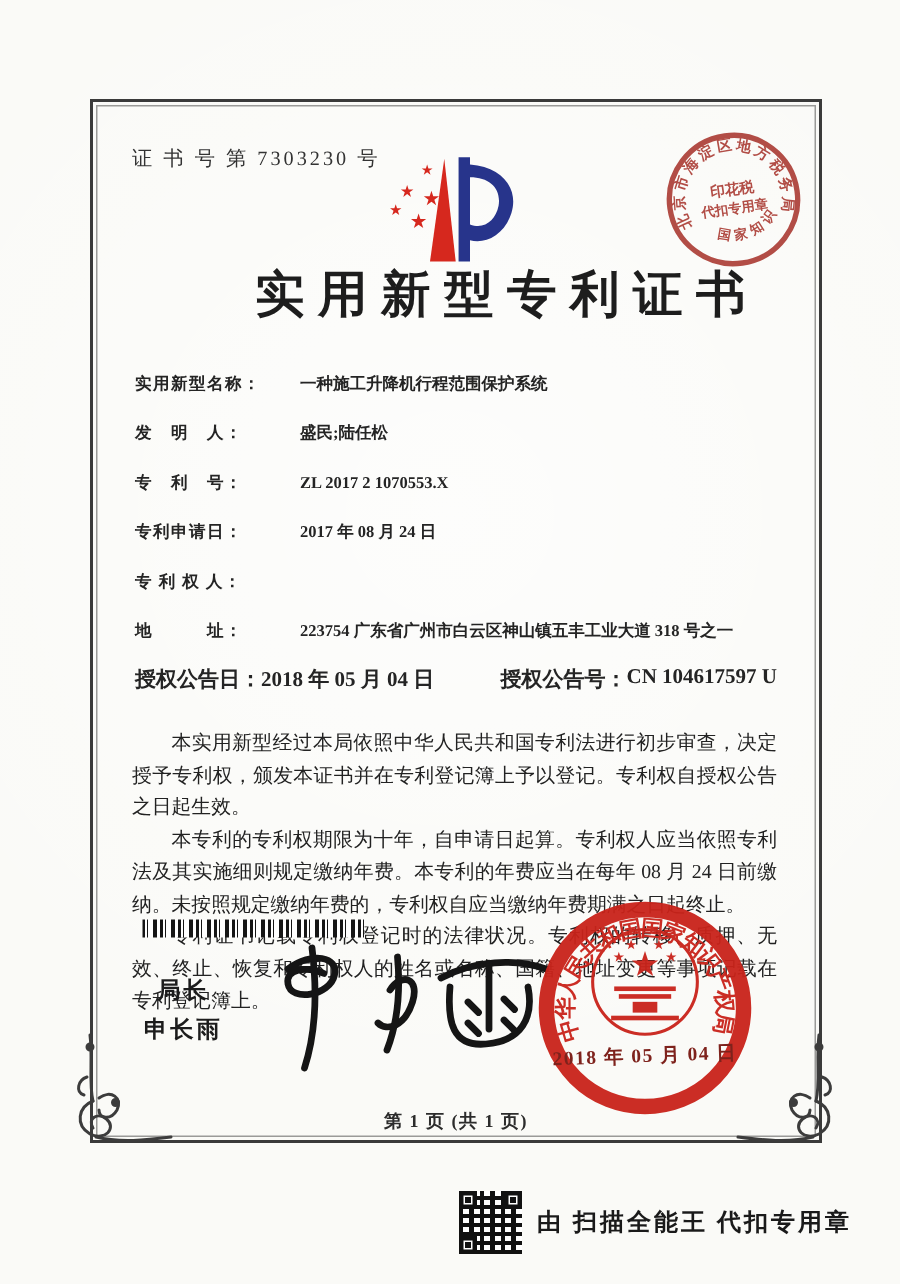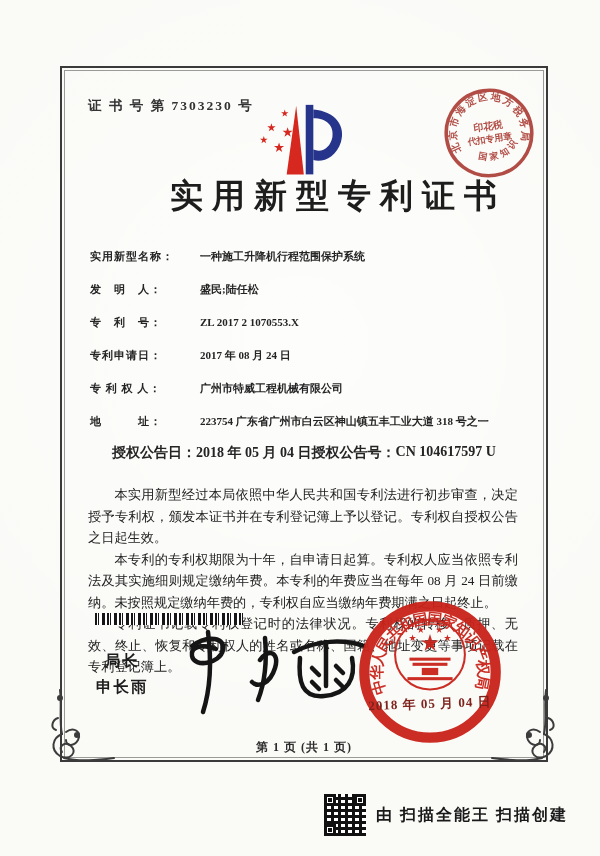--- a/index.html
+++ b/index.html
@@ -22,34 +22,34 @@
     position:absolute; left:60px; top:66px; width:488px; height:696px;
     border:2px solid #3a3a3a;
   }
   .frame-inner {
     position:absolute; inset:2px;
     border:1px solid #9a9a98;
   }
   
   .cert-no {
     position:absolute; left:88px; top:97px;
-    font-size:13.5px; letter-spacing:2px; color:#333; font-weight:700;
+    font-size:13.5px; letter-spacing:2px; color:#333; font-weight:400;
   }
   .logo { position:absolute; left:252px; top:102px; width:96px; height:80px; }
   .title {
     position:absolute; left:60px; top:174px; width:556px;
     text-align:center; font-size:33px; font-weight:700;
     letter-spacing:9px; color:#1d1d1d;
   }
   
   .fields { position:absolute; left:90px; top:246px; width:428px; }
   .field-row { display:flex; margin-bottom:13px; font-size:11px; font-weight:600; line-height:20px; color:#242424;}
   .field-label { width:110px; flex:none; letter-spacing:1px; }
   .field-value { flex:1; }
-  .grant-row { display:flex; justify-content:center; font-size:14px; font-weight:600; margin-top:2px; color:#242424;}
+  .grant-row { display:flex; justify-content:space-between; font-size:14px; font-weight:600; margin-top:2px; color:#242424;}
   .grant-pair { display:flex; }
   
   .body-text { position:absolute; left:88px; top:484px; width:430px; }
   .body-text p {
     font-size:13.2px; line-height:21.5px; text-align:justify;
     text-indent:2em; color:#222; font-weight:500;
   }
   
   .barcode {
     position:absolute; left:95px; top:613px; width:148px; height:12px;
@@ -154,21 +154,20 @@
     <div class="field-row">
       <span class="field-label">专　利　号：</span>
       <span class="field-value">ZL 2017 2 1070553.X</span>
     </div>
     <div class="field-row">
       <span class="field-label">专利申请日：</span>
       <span class="field-value">2017 年 08 月 24 日</span>
     </div>
     <div class="field-row">
       <span class="field-label">专 利 权 人：</span>
-      <span class="field-value">广州市特威工程机械有限公司</span>
     </div>
     <div class="field-row">
       <span class="field-label">地　　　址：</span>
       <span class="field-value">223754 广东省广州市白云区神山镇五丰工业大道 318 号之一</span>
     </div>
     <div class="grant-row">
       <span class="grant-pair">
         <span>授权公告日：</span>
         <span>2018 年 05 月 04 日</span>
       </span>
@@ -255,16 +254,16 @@
       <span class="finder f-tl">
           <i></i>
         </span>
       <span class="finder f-tr">
           <i></i>
         </span>
       <span class="finder f-bl">
           <i></i>
         </span>
     </div>
-    <div class="scan-text">由 扫描全能王 扫描创建</div>
+    <div class="scan-text">由 扫描全能王 代扣专用章</div>
   </div>
 
 </div>
 
 </body></html>

